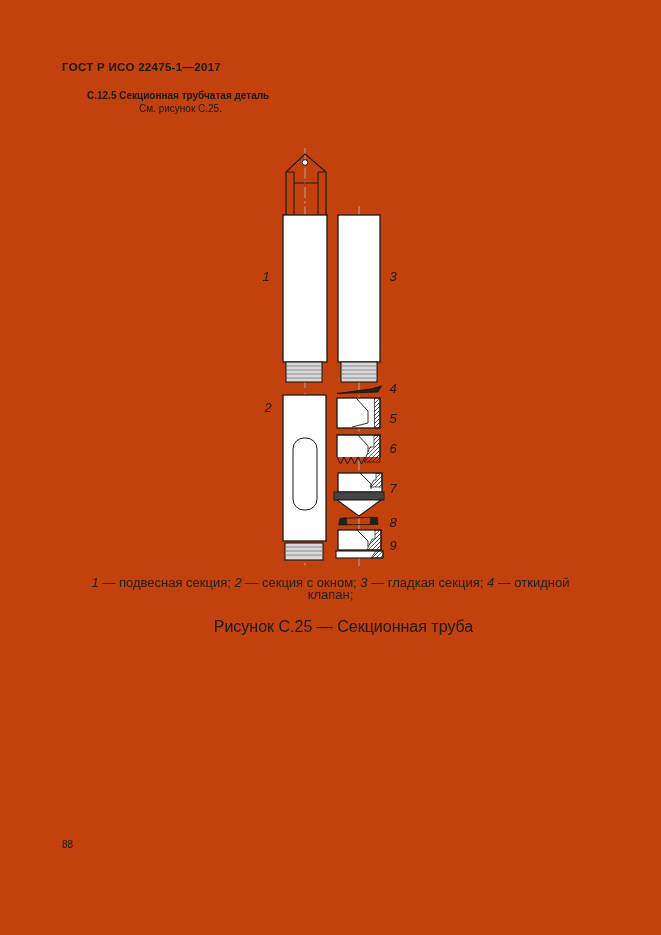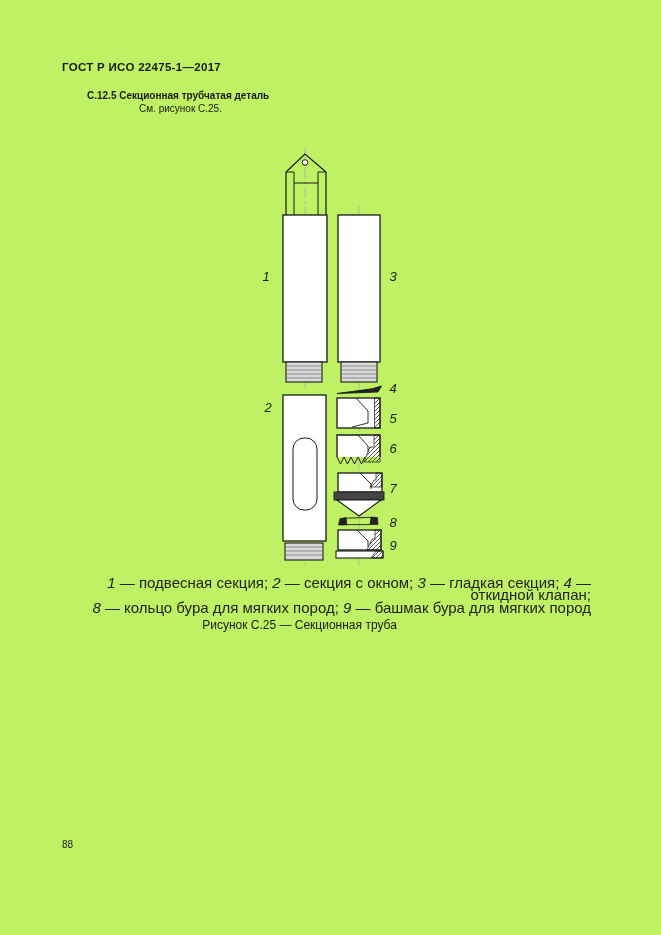--- a/index.html
+++ b/index.html
@@ -1,43 +1,43 @@
 <!DOCTYPE html>
 <html><head>
 <meta charset="utf-8">
 <style>
   html,body { margin:0; padding:0; background:#f4f4f4; }
   .page {
     position:relative; width:661px; height:935px; margin:0 auto;
-    background:#bef264; outline:1px solid #dcdcdc;
+    background:#c2410c; outline:1px solid #dcdcdc;
     font-family:"Liberation Sans", sans-serif; color:#1a1a1a;
     overflow:hidden;
   }
   .doc-header {
     position:absolute; left:62px; top:61px;
     font-size:11.5px; font-weight:bold; letter-spacing:0.3px;
     white-space:nowrap;
   }
   .section-heading {
     position:absolute; left:87px; top:90px;
     font-size:10px; font-weight:bold; white-space:nowrap;
   }
   .section-ref {
     position:absolute; left:91px; top:102.5px;
     font-size:10px; white-space:nowrap;margin-left:48px;
   }
   .figure-svg { position:absolute; left:230px; top:140px; }
   .legend {
     position:absolute; left:70px; top:577px; width:521px;
-    text-align:right; font-size:15px; line-height:12.4px; color:#222;
+    text-align:center; font-size:13px; line-height:12.4px; color:#222;
   }
   .leg-num { font-style:italic; }
   .figure-caption {
     position:absolute; left:0; top:618px; width:599px;
-    text-align:center; font-size:12px;
+    text-align:center; font-size:16px;padding-left:44px;
   }
   .page-number {
     position:absolute; left:62px; top:839px; font-size:10px;
   }
   .part-label {
     font-family:"Liberation Sans", sans-serif;
     font-style:italic; font-size:13px; fill:#1a1a1a;
   }
 </style>
 </head>
@@ -135,22 +135,19 @@
       <rect x="106" y="411" width="47" height="7" fill="#fff" stroke-width="1.1"></rect>
       <polygon points="146,411 153,411 153,418 141,418" fill="url(#hatch)" stroke-width="0.7"></polygon>
     </g>
     <text class="part-label" x="163" y="410" text-anchor="middle">9</text>
   </svg>
 
   <div class="legend">
     <div>
       <span class="leg-num">1</span><span> — подвесная секция; </span><span class="leg-num">2</span><span> — секция с окном; </span><span class="leg-num">3</span><span> — гладкая секция; </span><span class="leg-num">4</span><span> — откидной клапан;</span>
     </div>
-    <div>
-      <span class="leg-num">8</span><span> — кольцо бура для мягких пород; </span><span class="leg-num">9</span><span> — башмак бура для мягких пород</span>
-    </div>
   </div>
 
   <div class="figure-caption">Рисунок С.25 — Секционная труба</div>
 
   <div class="page-number">88</div>
 
 </div>
 
 </body></html>

